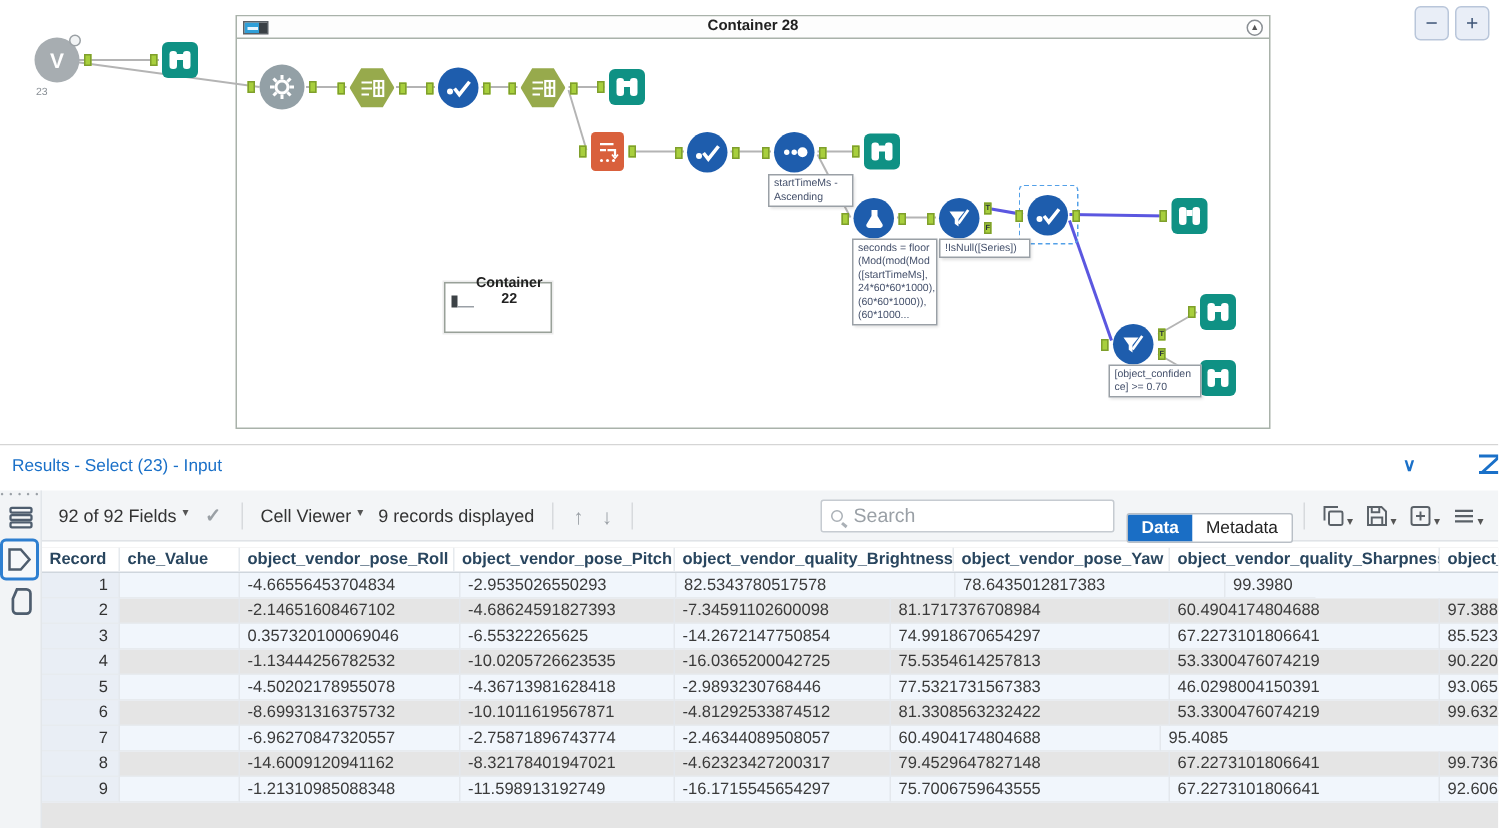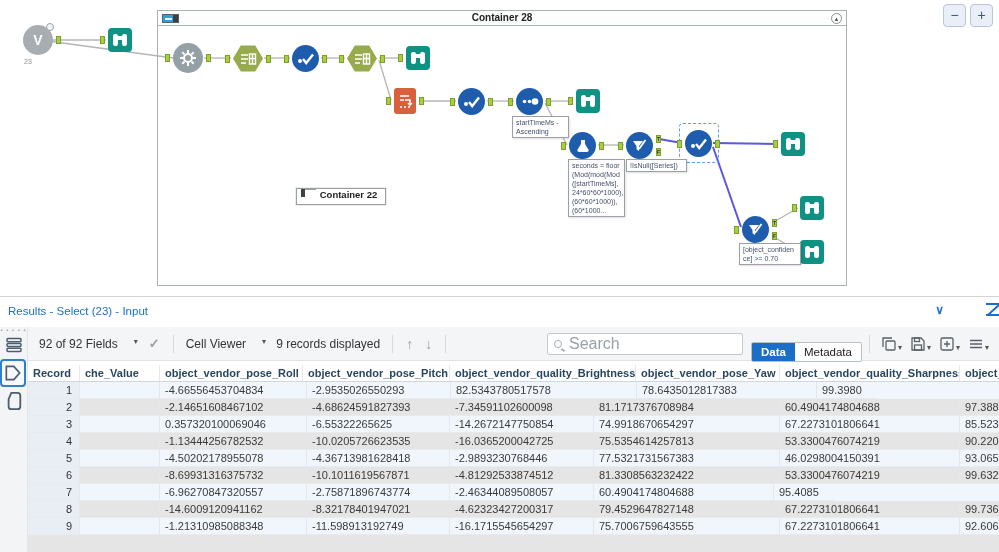--- a/index.html
+++ b/index.html
@@ -8,21 +8,21 @@
   #page{position:relative;width:999px;height:552px;overflow:hidden;background:#fff;}
 
   
   #canvas{position:absolute;left:0;top:0;width:999px;height:296px;background:#fff;}
   .container28{position:absolute;left:157px;top:10px;width:690px;height:276px;border:1px solid #a9b2aa;background:#fff;}
   .c28-header{position:relative;height:15px;border-bottom:1px solid #a9b2aa;background:#fdfdfd;}
   .c28-title{position:absolute;left:0;right:0;top:1px;text-align:center;font-size:10px;font-weight:bold;color:#222;}
   .c28-toggle{position:absolute;left:4px;top:3px;width:17px;height:9px;background:linear-gradient(to right,#2f9fd8 0 64%,#3a4045 64% 100%);border:1px solid #5a6066;}
   .c28-toggle:before{content:"";position:absolute;left:2px;top:3px;width:7px;height:2px;background:#e8f6ff;}
   .c28-collapse{position:absolute;right:4px;top:2px;width:11px;height:11px;border:1px solid #8a8f94;border-radius:50%;font-size:6px;line-height:10px;text-align:center;color:#555;background:#fff;}
-  .container22{position:absolute;left:296px;top:188px;width:90px;height:17px;background:#fff;border:1px solid #99a199;box-shadow:0 0 0 1px #ececec;display:flex;align-items:flex-start;padding:0 4px;}
+  .container22{position:absolute;left:296px;top:188px;width:72px;height:17px;background:#fff;border:1px solid #99a199;box-shadow:0 0 0 1px #ececec;display:flex;align-items:flex-end;padding:16px 4px;}
   .c22-toggle{width:4px;height:8px;background:#3c4246;flex:none;}
   .c22-line{width:11px;height:0;border-top:1px solid #9aa0a6;flex:none;}
   .c22-title{flex:1;text-align:center;font-size:9.5px;font-weight:bold;color:#222;}
 
   svg.wires{position:absolute;left:0;top:0;pointer-events:none;}
 
   .tool{position:absolute;}
   .anch{position:absolute;width:5px;height:8px;background:#a8cf3d;border:1px solid #7f9f2c;font-size:5px;line-height:6px;text-align:center;color:#27313a;font-weight:bold;}
   .a-in{left:-8px;top:50%;transform:translateY(-50%);}
   .a-out{right:-8px;top:50%;transform:translateY(-50%);}
@@ -46,29 +46,29 @@
   #results{position:absolute;left:0;top:296px;width:999px;height:256px;background:#fff;border-top:1px solid #d5d5d5;}
   .res-title-row{position:absolute;left:0;top:0;width:999px;height:30px;background:#fff;}
   .res-title{position:absolute;left:8px;top:8px;font-size:11.5px;color:#1a70c8;}
   .res-chevron{position:absolute;right:55px;top:6px;color:#1a70c8;font-size:12px;font-weight:bold;}
   .res-pin{position:absolute;right:0;top:5px;width:14px;height:16px;overflow:hidden;}
   .strip{position:absolute;left:0;top:30px;width:28px;height:226px;background:#f2f4f6;border-right:1px solid #e2e6ea;}
   .grip{font-size:6px;letter-spacing:1px;color:#9aa0a6;text-align:center;line-height:6px;}
   .strip-ic{display:block;margin:4px auto 6px auto;}
   .strip-sel{width:26px;height:28px;border:2px solid #2e7fd0;border-radius:4px;background:#f6f8fa;margin:2px 0 4px 0;display:flex;align-items:center;justify-content:center;}
   .res-toolbar{position:absolute;left:28px;top:30px;width:971px;height:34px;background:#f3f5f7;border-bottom:1px solid #e0e3e7;display:flex;align-items:center;padding:0 6px;font-size:12px;color:#333;}
-  .tb-item{display:flex;align-items:flex-start;gap:16px;margin:0 5px;white-space:nowrap;}
+  .tb-item{display:flex;align-items:flex-start;gap:4px;margin:0 5px;white-space:nowrap;}
   .caret{font-size:8px;color:#555;}
   .tb-check{color:#9aa0a5;font-size:13px;font-weight:bold;margin:0 6px;}
   .tb-sep{width:0;height:18px;border-left:1px solid #d7dadd;margin:0 7px;}
   .tb-arrow{color:#9aa0a6;font-size:14px;margin:0 6px;}
   .searchbox{margin-left:auto;width:196px;height:22px;background:#fff;border:1px solid #c6cbd1;border-radius:2px;display:flex;align-items:center;padding:0 6px;gap:5px;}
   .mag{width:8px;height:8px;border:1.5px solid #aab0b6;border-radius:50%;position:relative;flex:none;}
   .mag:after{content:"";position:absolute;left:7px;top:7px;width:4px;height:1.5px;background:#aab0b6;transform:rotate(40deg);transform-origin:0 0;}
-  .searchbox input{border:none;outline:none;background:transparent;font-size:16px;color:#404040;width:160px;font-family:"Liberation Sans",sans-serif;}
+  .searchbox input{border:none;outline:none;background:transparent;font-size:13px;color:#404040;width:160px;font-family:"Liberation Sans",sans-serif;}
   .searchbox input::placeholder{color:#9aa0a6;}
   .seg{display:flex;margin-left:8px;border:1px solid #b9bfc6;border-radius:2px;overflow:hidden;margin-top:16px;}
   .seg-btn{padding:3px 9px;font-size:11.5px;background:#fff;color:#222;}
   .seg-btn.active{background:#1a6ec5;color:#fff;font-weight:bold;}
   .tb-icon{display:flex;align-items:flex-end;gap:1px;margin:0 4px;}
 
   .res-table{position:absolute;left:28px;top:68px;width:971px;height:188px;background:#e5e5e5;overflow:hidden;font-size:11px;}
   .thead{display:flex;height:17px;background:#fff;border-bottom:1px solid #cfd6dd;}
   .thcell{font-weight:bold;color:#29465f;padding:2px 0 0 5px;border-right:1px solid #e6eaee;overflow:hidden;white-space:nowrap;}
   .trow{display:flex;height:17px;}

